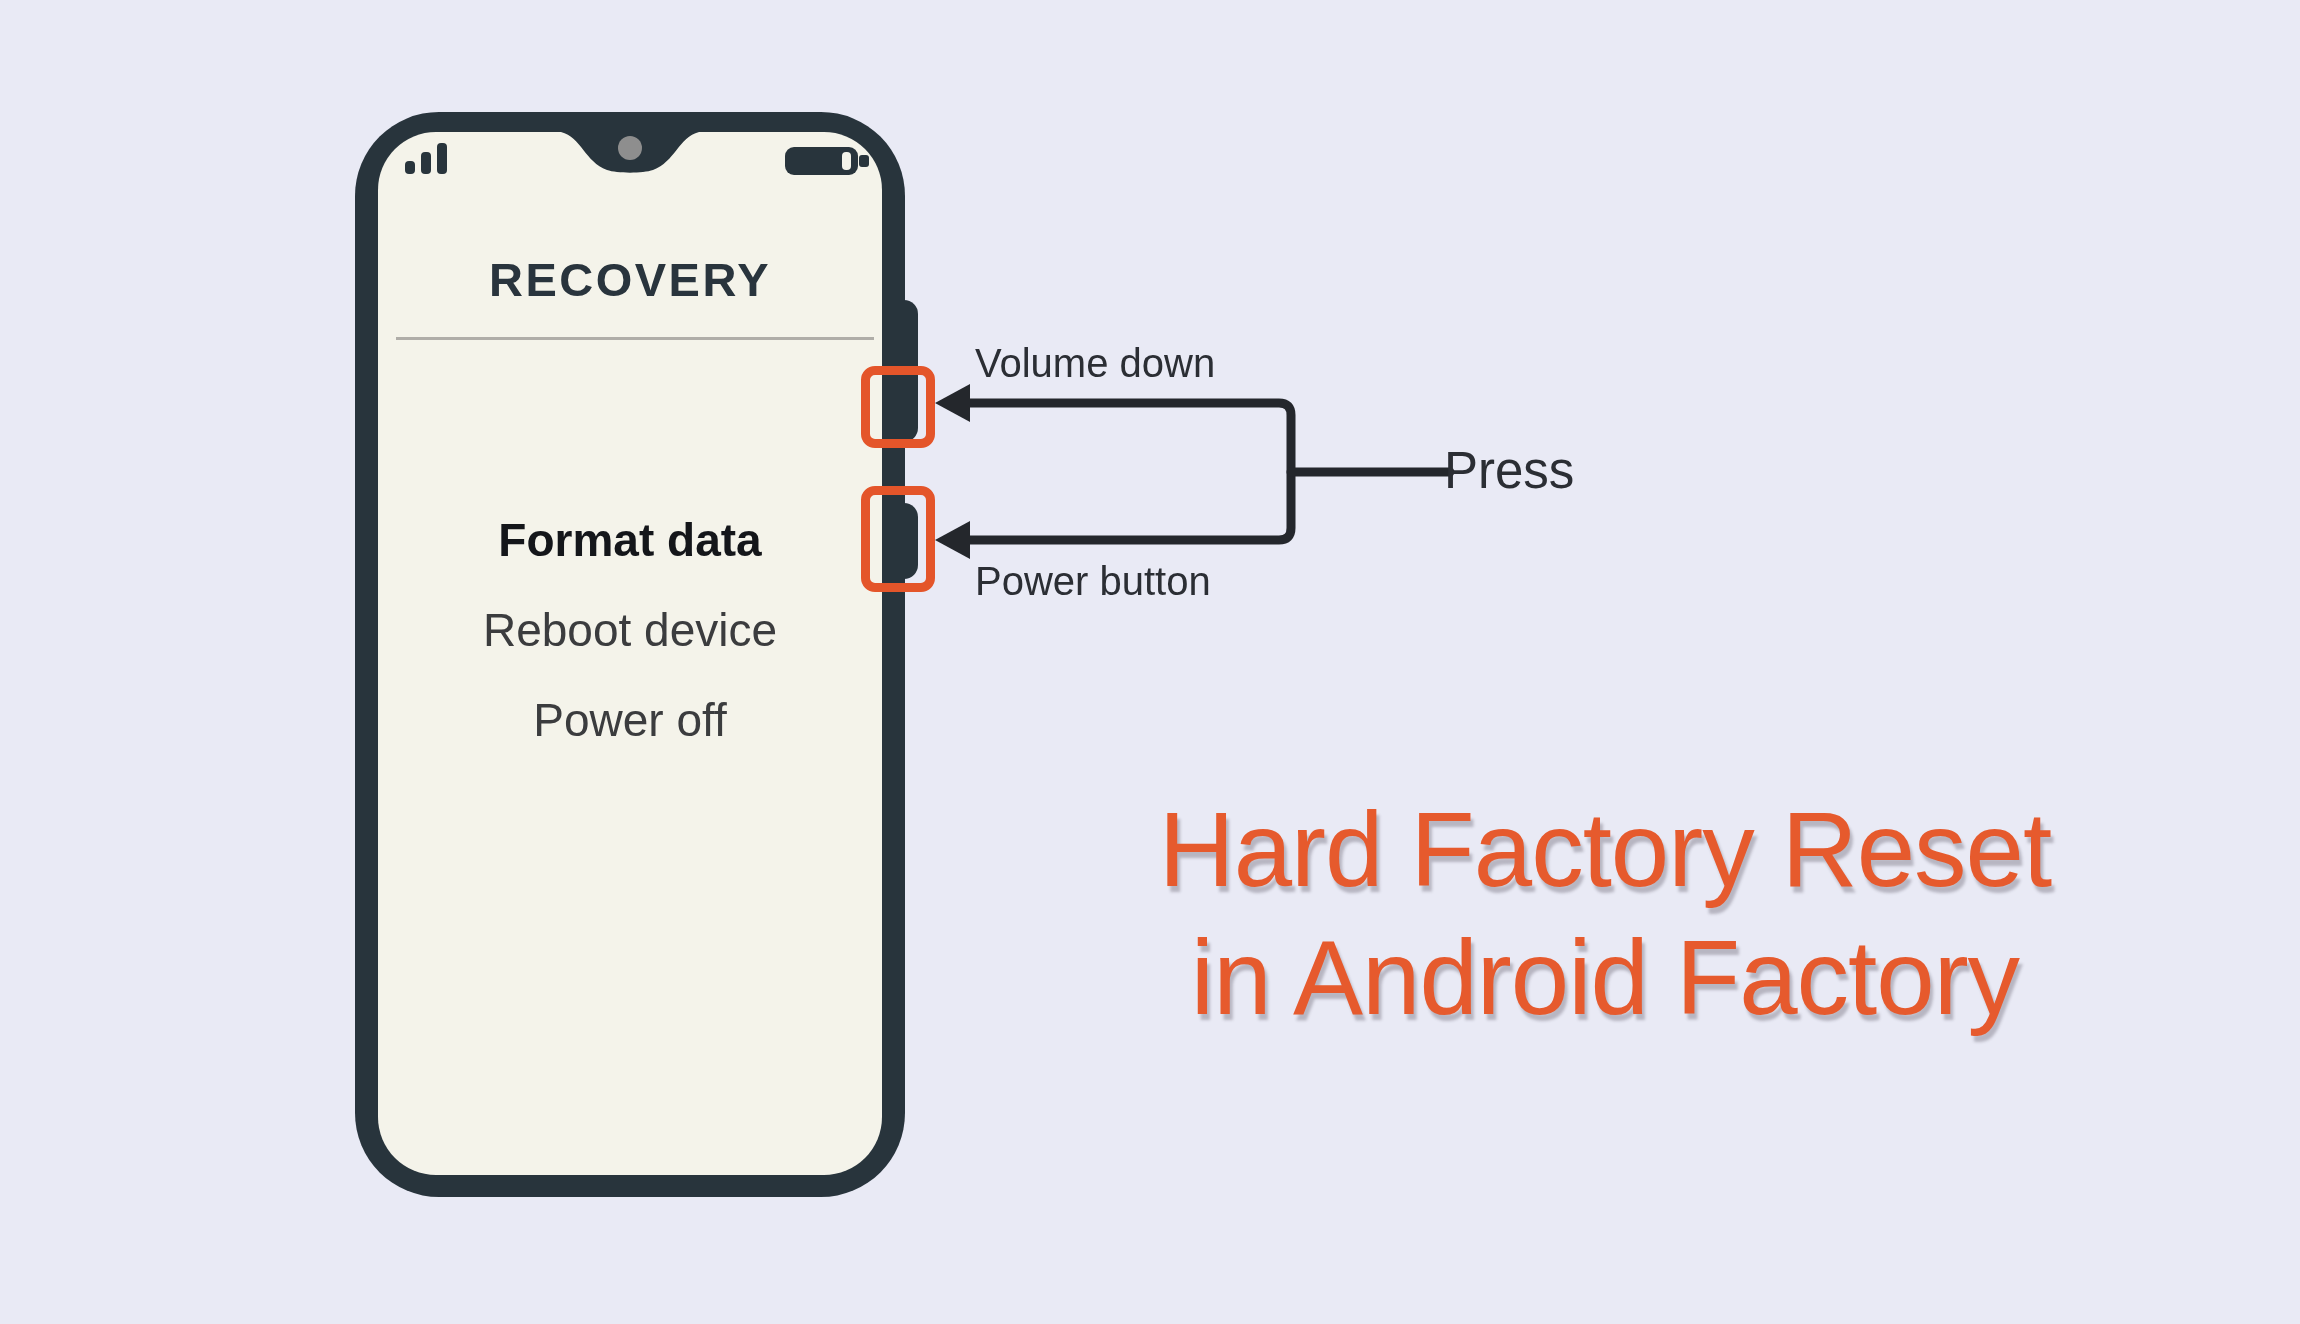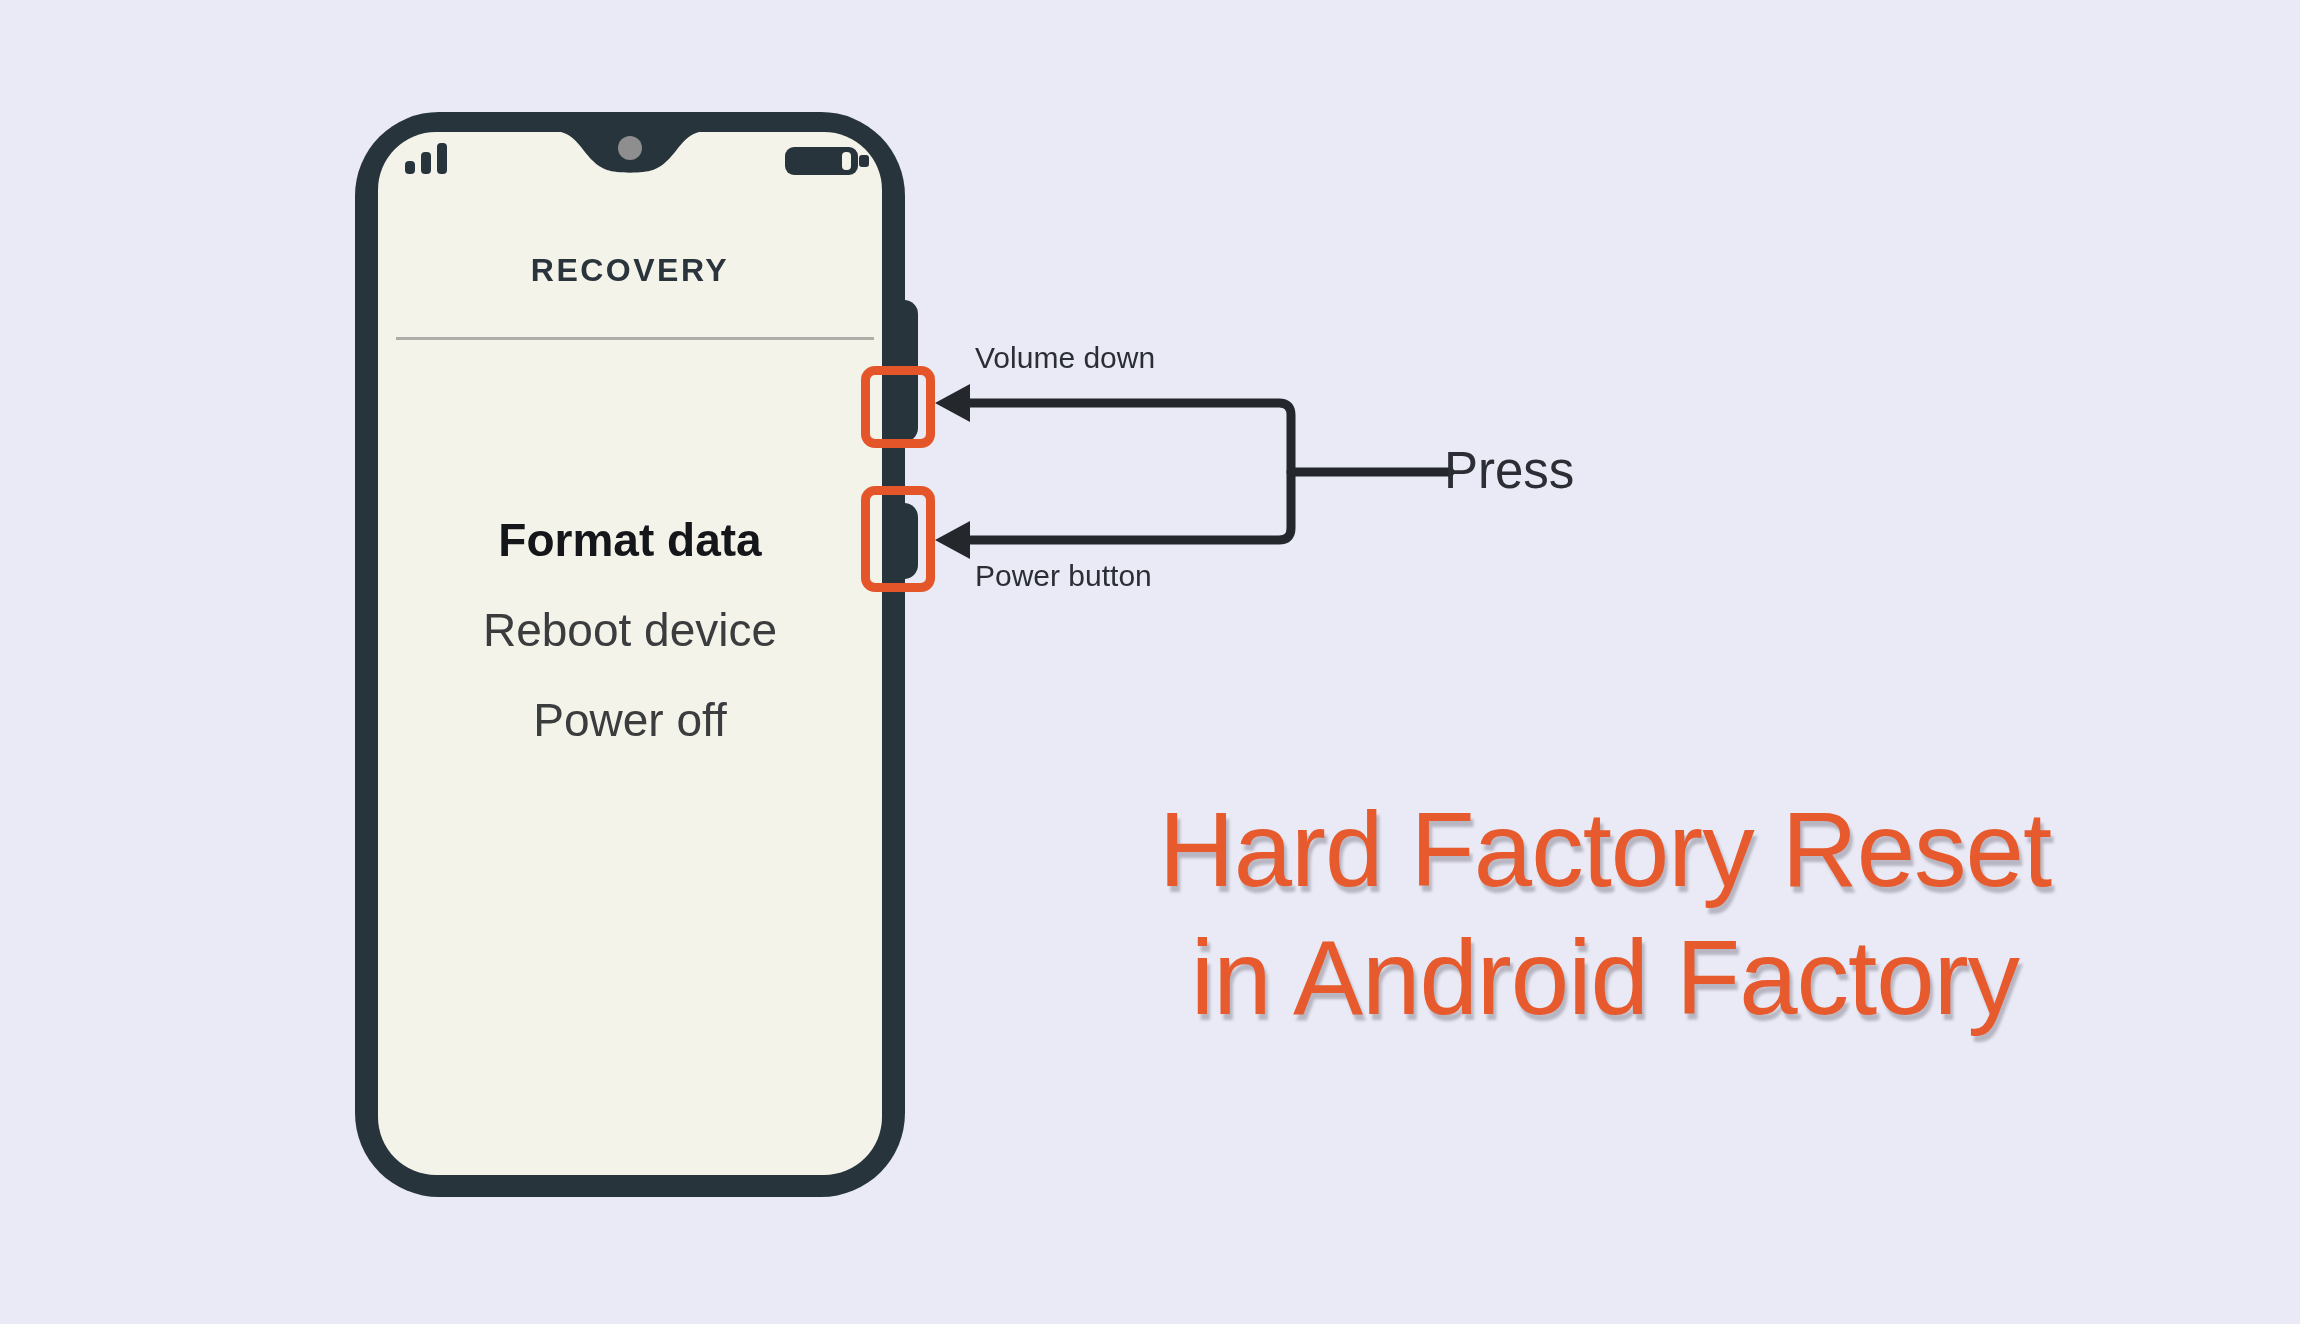--- a/index.html
+++ b/index.html
@@ -37,21 +37,21 @@
   .screen{
     position:absolute;left:23px;top:20px;width:504px;height:1043px;
     background:var(--c-screen);border-radius:58px;overflow:hidden;
   }
   .notch{position:absolute;left:177px;top:-1px;width:150px;height:47px;}
   .statusbar{position:absolute;left:0;top:0;width:100%;height:60px;}
   .signal{position:absolute;left:27px;top:11px;}
   .battery{position:absolute;right:13px;top:15px;}
   .recovery-title{
     position:absolute;top:120px;left:0;width:100%;text-align:center;
-    font-size:32px;font-weight:bold;letter-spacing:2.5px;color:#29343D;
+    font-size:47px;font-weight:bold;letter-spacing:2.5px;color:#29343D;
   }
   .divider{
     position:absolute;top:205px;left:18px;width:478px;height:3px;
     background:var(--c-divider);
   }
   .menu{position:absolute;top:363px;left:0;width:100%;text-align:center;}
   .menu-item{
     font-size:46px;line-height:90px;color:var(--c-menu_text);
   }
   .menu-item.selected{font-weight:bold;color:var(--c-menu_selected);}
@@ -61,21 +61,21 @@
     position:absolute;border:9px solid var(--c-accent_orange);border-radius:14px;
     background:transparent;
   }
   .highlight-box.volume{left:861px;top:366px;width:74px;height:82px;}
   .highlight-box.power{left:861px;top:486px;width:74px;height:106px;}
 
   
   .connector{position:absolute;left:860px;top:320px;width:620px;height:300px;}
 
   
-  .callout{position:absolute;font-size:30px;color:#2B2E34;white-space:nowrap;}
+  .callout{position:absolute;font-size:40px;color:#2B2E34;white-space:nowrap;}
   .callout.volume{left:975px;top:341px;}
   .callout.power{left:975px;top:559px;text-align:right;}
   .callout.press{left:1444px;top:441px;font-size:51px;}
 
   
   .big-title{
     position:absolute;left:1055px;top:786px;width:1100px;
     text-align:center;font-size:105px;line-height:128px;font-weight:normal;
     letter-spacing:-1px;color:var(--c-title_orange);
     text-shadow:3px 6px 3px rgba(55,45,60,0.28);

